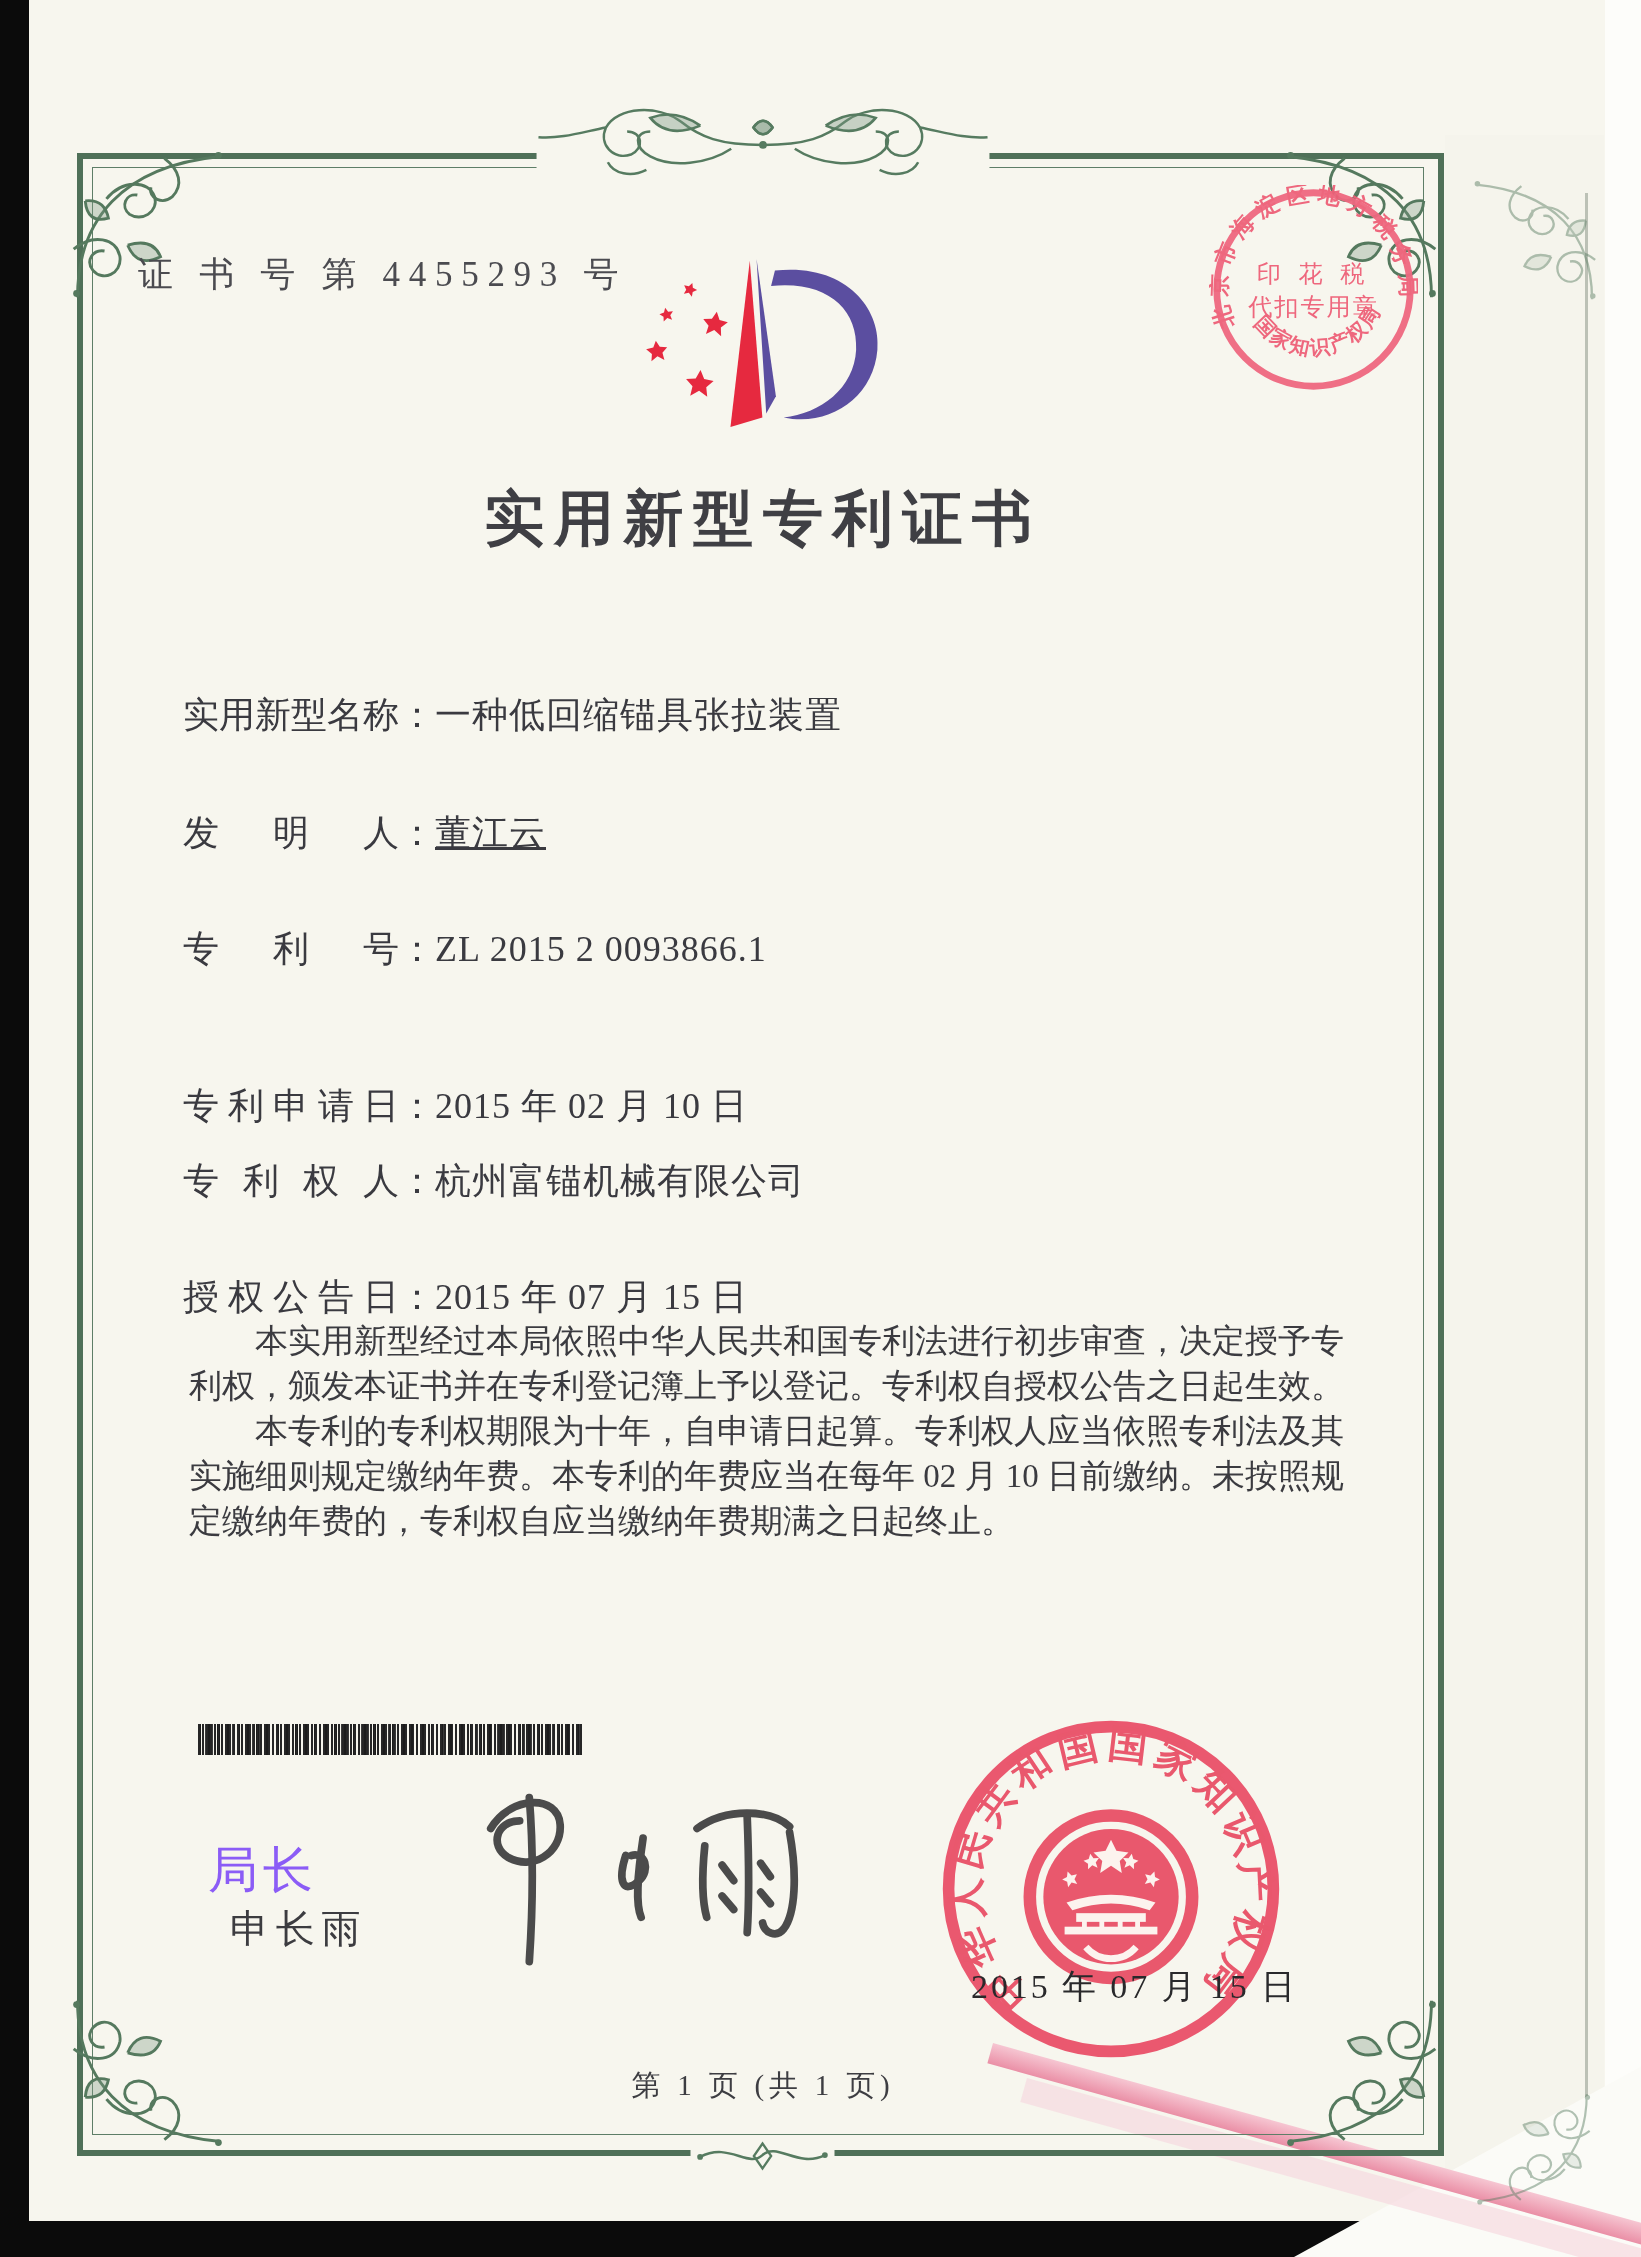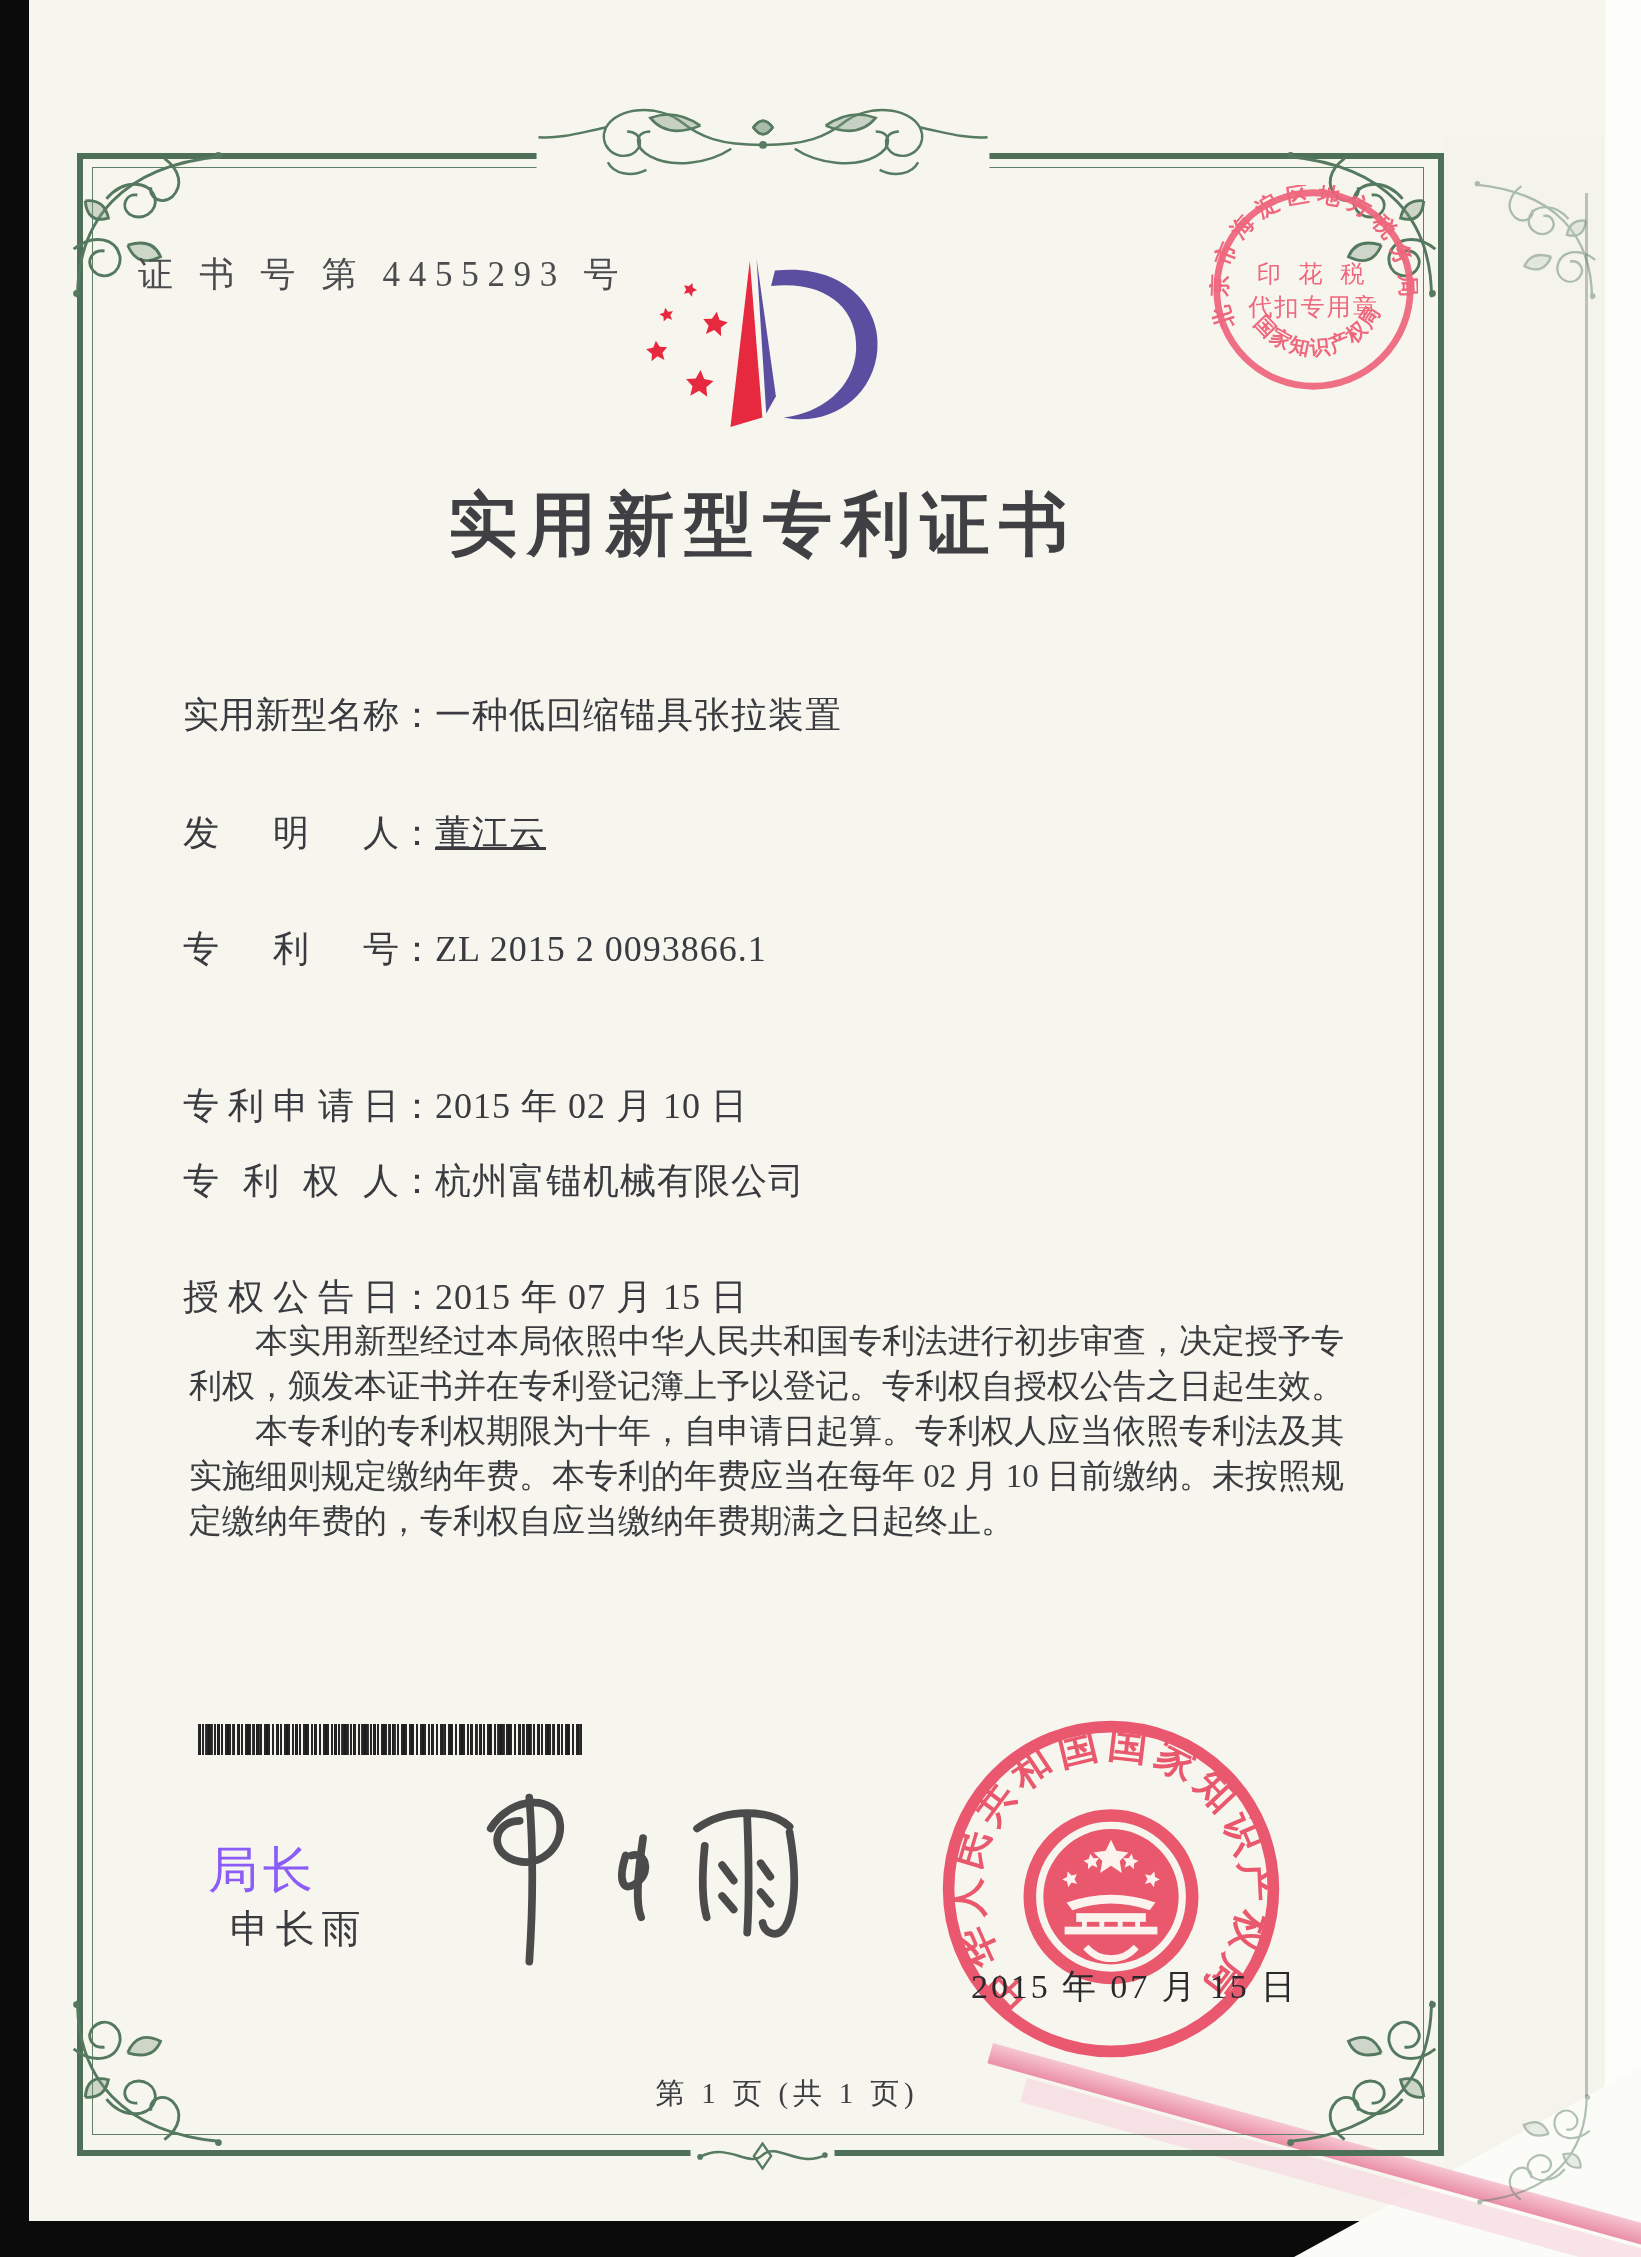--- a/index.html
+++ b/index.html
@@ -30,43 +30,43 @@
   }
   
   .frame-outer{left:77px;top:153px;width:1355px;height:1991px;border:6.8px solid #4f7058;z-index:8;}
   .frame-inner{left:92px;top:167px;width:1330px;height:1966px;border:1.9px solid #5e7e67;z-index:8;}
   svg{display:block;}
   .orn{z-index:9;}
   .faint{opacity:.45;}
   .cert-no{left:138px;top:251px;font-size:35px;letter-spacing:8.7px;color:#4b4b50;z-index:20;}
   .logo-box{left:628px;top:253px;z-index:20;}
   .tax-stamp{left:1209px;top:185px;z-index:21;opacity:.95;}
-  .title{left:0px;top:479px;width:1526px;text-align:center;font-size:69px;font-weight:600;
+  .title{left:0px;top:479px;width:1526px;text-align:center;font-size:60px;font-weight:600;
     letter-spacing:9.7px;color:#3f3f44;z-index:20;}
   .field-row{position:absolute;left:183px;font-size:36px;color:#3a3a40;z-index:20;white-space:nowrap;}
   .field-label{display:inline-block;width:216px;text-align:justify;text-align-last:justify;vertical-align:top;}
   .field-colon{display:inline-block;}
   .field-value{letter-spacing:1px;}
   .row-0{top:691px;} .row-1{top:809px;text-decoration:underline;} .row-2{top:925px;}
   .row-3{top:1041px;margin-top:41px;} .row-4{top:1157px;} .row-5{top:1273px;}
   .body-text{left:189px;top:1319px;width:1155px;font-size:33px;line-height:45px;
     text-align:justify;color:#3b3b40;z-index:20;}
   .body-text p{margin:0;text-indent:66px;}
   .barcode{left:198px;top:1724px;width:386px;height:31px;z-index:20;
     background:
       repeating-linear-gradient(90deg,#262626 0 1.9px,transparent 1.9px 3.9px),
       repeating-linear-gradient(90deg,#1c1c1c 0 2.9px,transparent 2.9px 9.7px),
       repeating-linear-gradient(90deg,#3a3a3a 0 1px,transparent 1px 6.8px);}
   .signer-title{left:208px;top:1837px;font-size:50px;letter-spacing:4.8px;color:#8b5cf6;z-index:20;}
   .signer-name{left:206px;top:1902px;font-size:39px;letter-spacing:6.8px;color:#3c3c40;z-index:20;margin-left:24px;}
   .signature-box{left:415px;top:1788px;z-index:20;}
   .seal-box{left:937px;top:1715px;z-index:21;opacity:.94;}
   .seal-date{left:971px;top:1964px;font-size:34px;letter-spacing:2.9px;color:#29292b;z-index:22;white-space:nowrap;}
-  .footer{left:594px;top:2066px;width:386px;text-align:center;font-size:29px;
-    letter-spacing:4.8px;color:#3d3d42;z-index:20;margin-top:8px;}
+  .footer{left:570px;top:2066px;width:386px;text-align:center;font-size:29px;
+    letter-spacing:4.8px;color:#3d3d42;z-index:20;}
 </style>
 </head>
 <body>
 
 <div class="abs paper"></div>
 <div class="abs underpage"></div>
 <div class="abs underpage-edge"></div>
 <div class="abs edge-bottom"></div>
 <div class="abs edge-left"></div>
 <div class="abs edge-right"></div>

